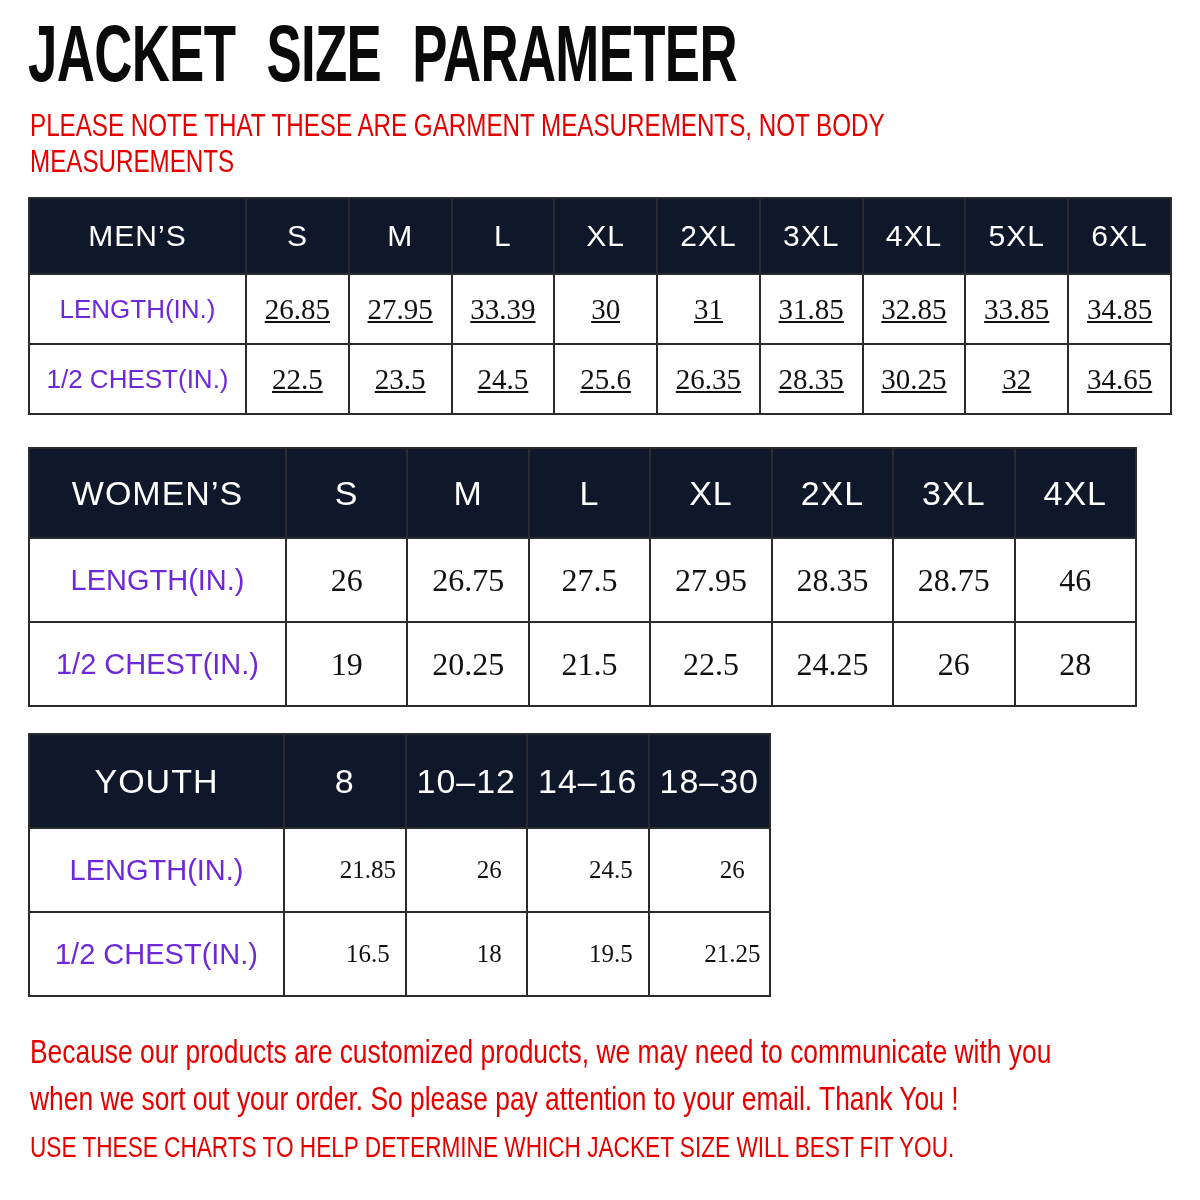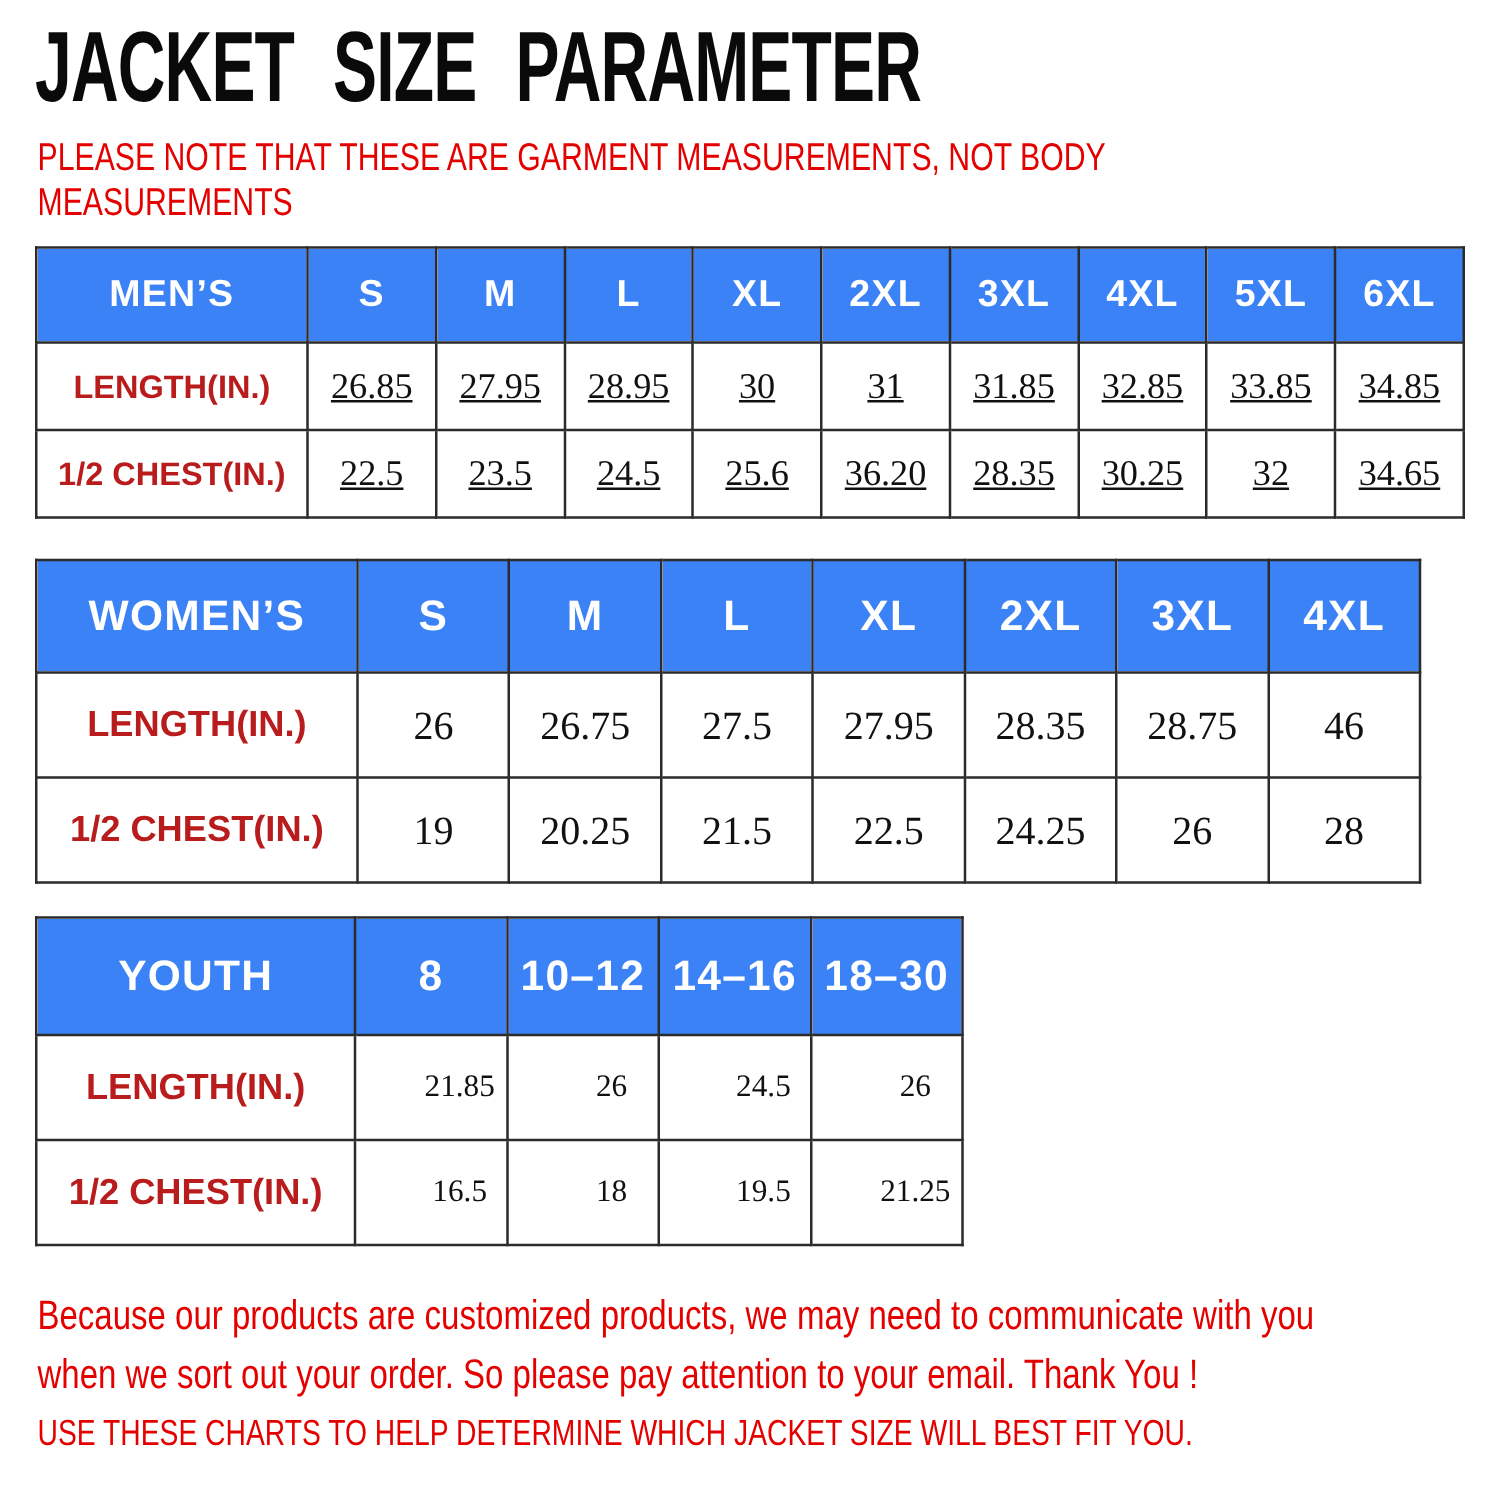--- a/index.html
+++ b/index.html
@@ -21,23 +21,23 @@
   }
   table.size-table{
     position:absolute;border-collapse:collapse;table-layout:fixed;
     background:#fff;
   }
   table.size-table th,table.size-table td{
     border:2px solid #2b2b2b;text-align:center;vertical-align:middle;
     padding:0;overflow:hidden;
   }
   table.size-table th{
-    background:#3b82f6;color:#ffffff;font-weight:700;letter-spacing:1px;
-  }
-  td.lbl{font-weight:700;color:#b91c1c;}
+    background:#0f172a;color:#ffffff;font-weight:400;letter-spacing:1px;
+  }
+  td.lbl{font-weight:400;color:#6d28d9;}
   td.val{font-family:"Liberation Serif",serif;color:#111;}
 
   .t-mens{left:28px;top:197px;width:1144px;}
   .t-mens col.c0{width:217px;}
   .t-mens tr.head{height:76px;}
   .t-mens tr.body{height:70px;}
   .t-mens th{font-size:30px;}
   .t-mens td.lbl{font-size:26px;}
   .t-mens td.val{font-size:29px;text-decoration:underline;}
 
@@ -103,35 +103,35 @@
       <th>2XL</th>
       <th>3XL</th>
       <th>4XL</th>
       <th>5XL</th>
       <th>6XL</th>
     </tr>
     <tr class="body">
       <td class="lbl">LENGTH(IN.)</td>
       <td class="val">26.85</td>
       <td class="val">27.95</td>
-      <td class="val">28.95</td>
+      <td class="val">33.39</td>
       <td class="val">30</td>
       <td class="val">31</td>
       <td class="val">31.85</td>
       <td class="val">32.85</td>
       <td class="val">33.85</td>
       <td class="val">34.85</td>
     </tr>
     <tr class="body">
       <td class="lbl">1/2 CHEST(IN.)</td>
       <td class="val">22.5</td>
       <td class="val">23.5</td>
       <td class="val">24.5</td>
       <td class="val">25.6</td>
-      <td class="val">36.20</td>
+      <td class="val">26.35</td>
       <td class="val">28.35</td>
       <td class="val">30.25</td>
       <td class="val">32</td>
       <td class="val">34.65</td>
     </tr>
   </tbody>
     </table>
 
   <table class="size-table t-womens">
     <colgroup>

